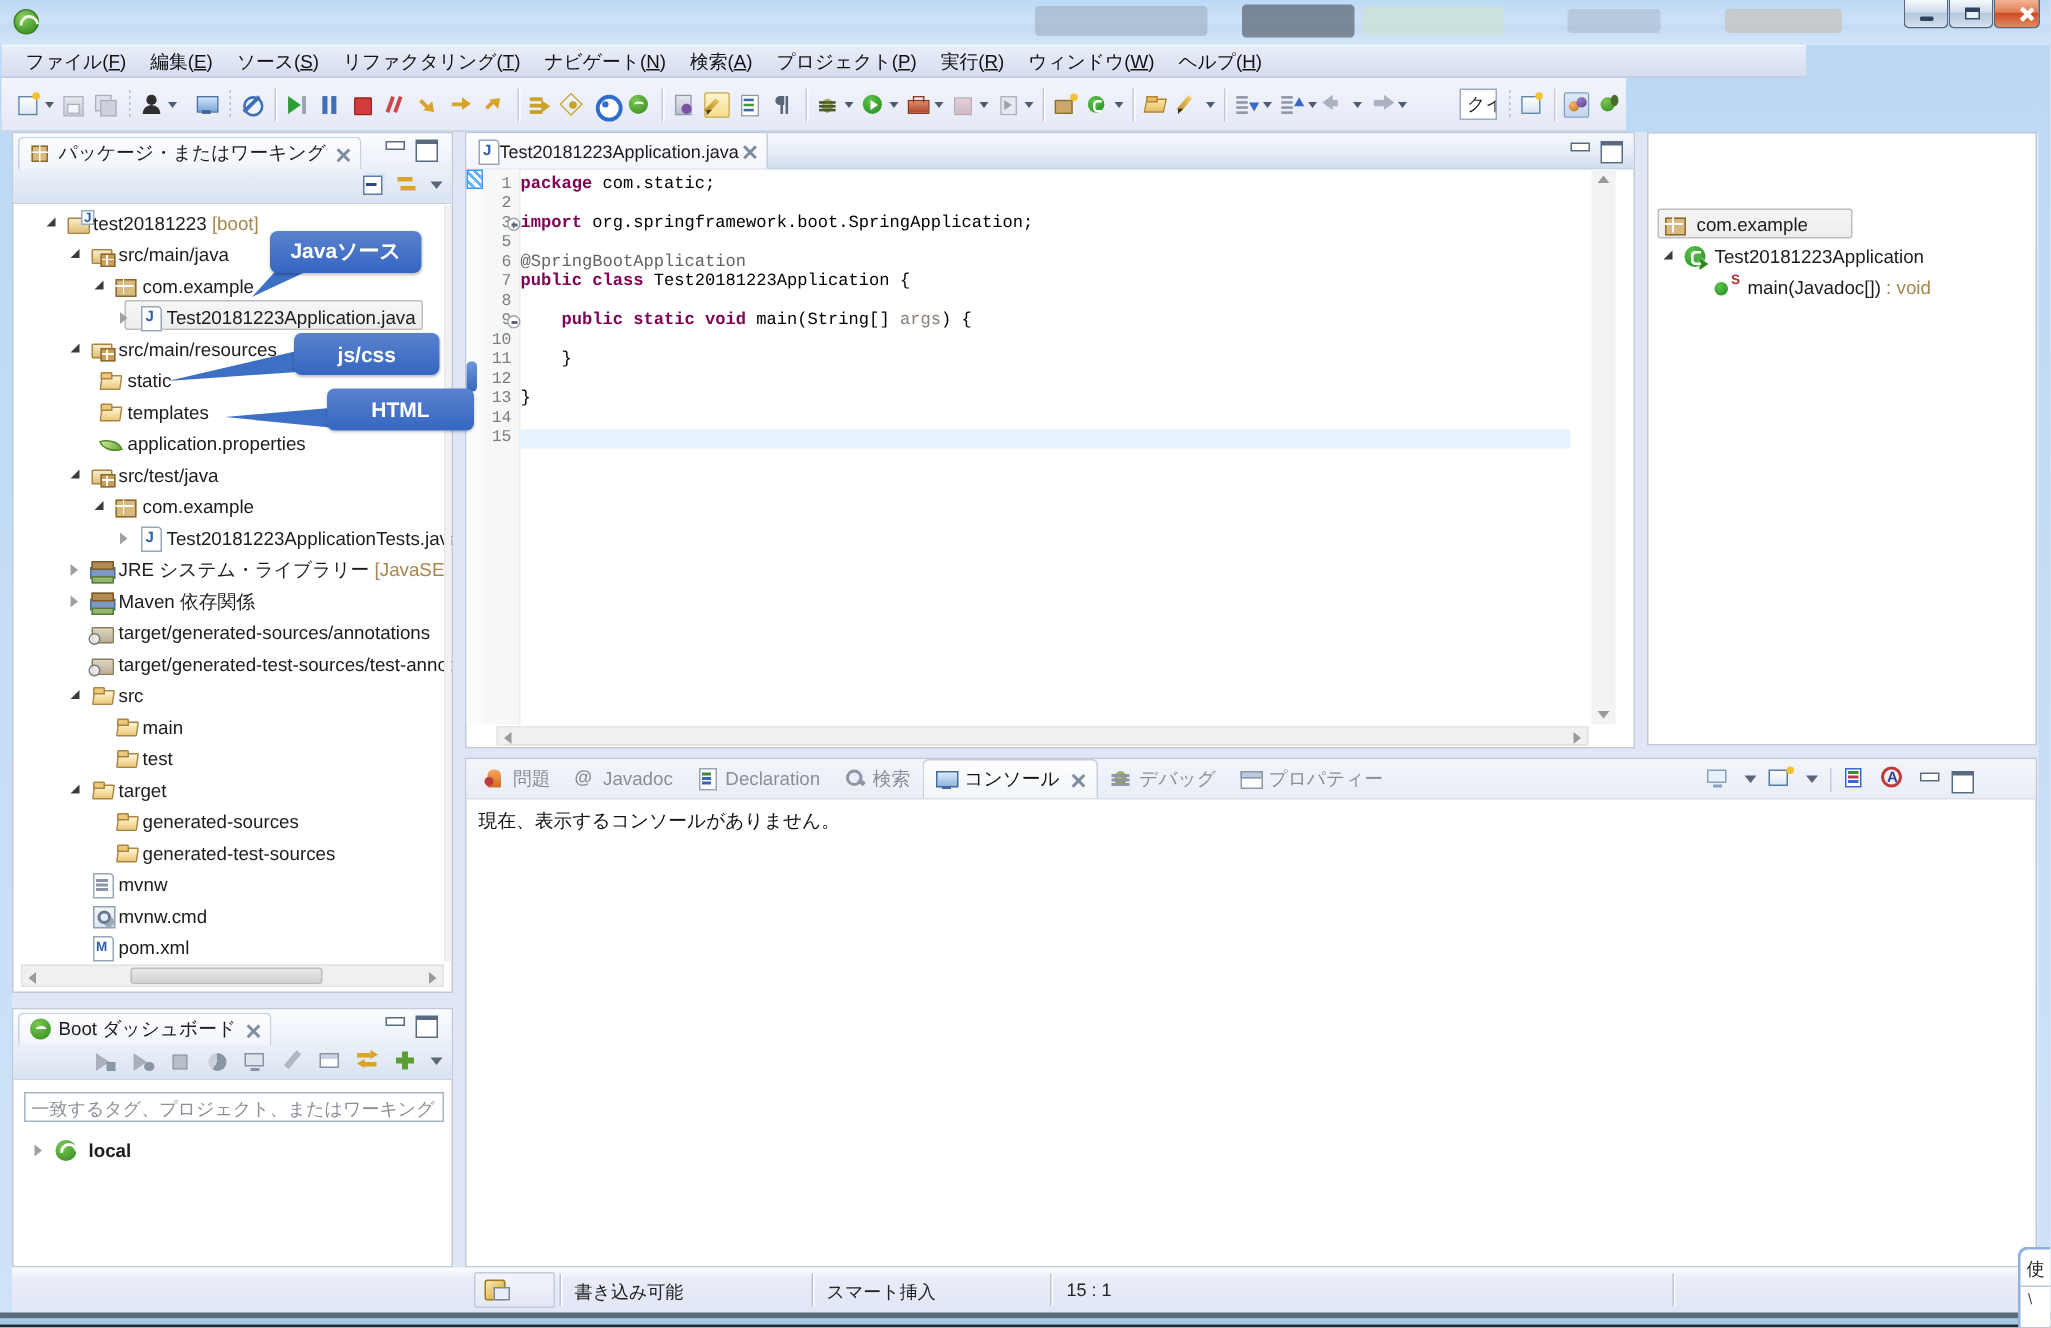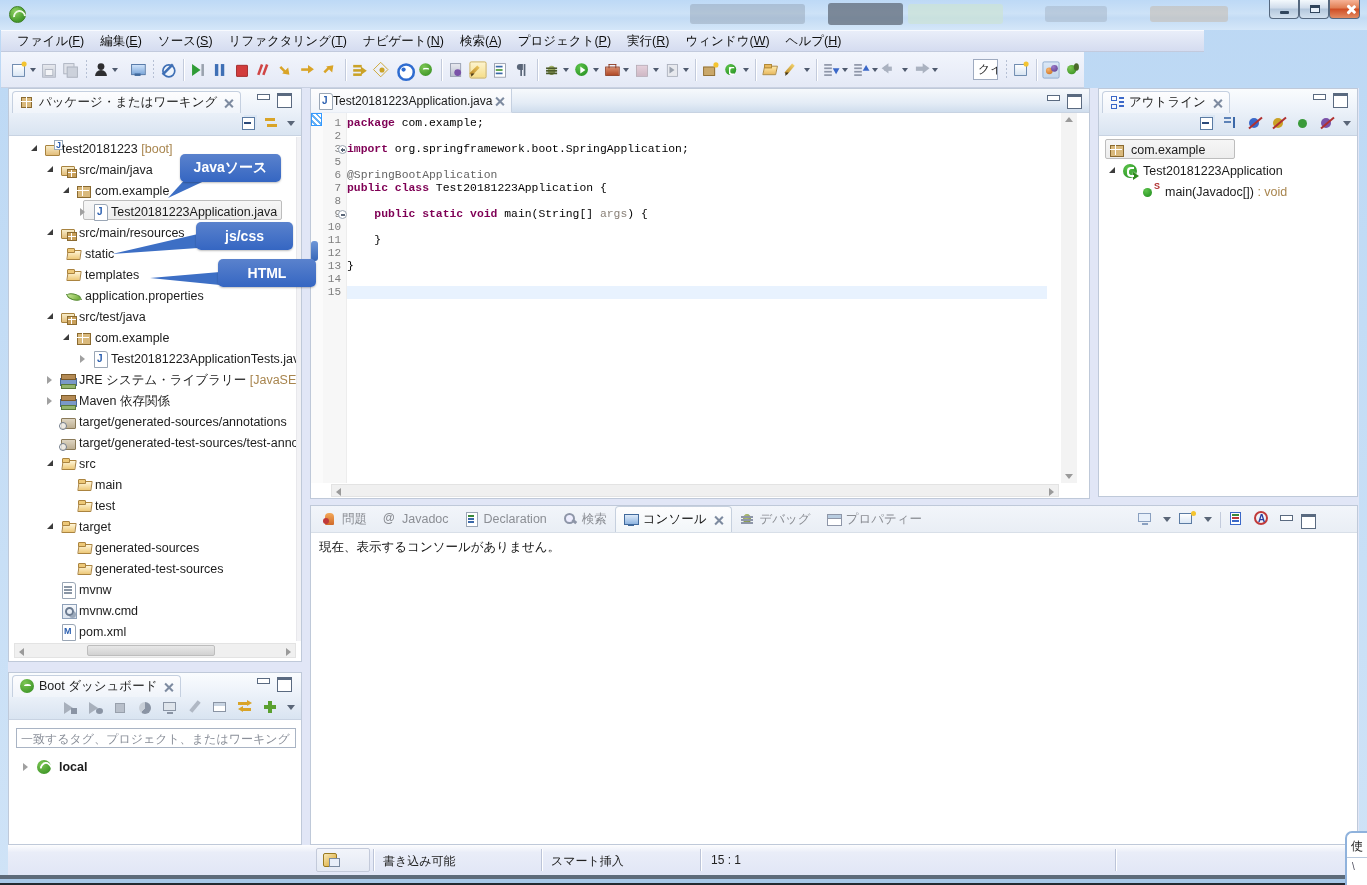--- a/index.html
+++ b/index.html
@@ -567,64 +567,40 @@
     <div class="gut" style="left:8px;top:132px">10</div>
     <div class="gut" style="left:8px;top:145px">11</div>
     <div class="gut" style="left:8px;top:158px">12</div>
     <div class="gut" style="left:8px;top:171px">13</div>
     <div class="gut" style="left:8px;top:184px">14</div>
     <div class="gut" style="left:8px;top:197px">15</div>
 
     <div class="foldicon plus" style="left:27px;top:56px"></div>
     <div class="foldicon" style="left:27px;top:121px"></div>
 
-    <div class="cl" style="left:36px;top:28px"><span class="kw">package</span><span> com.example;</span></div>
+    <div class="cl" style="left:36px;top:28px"><span class="kw">package</span><span> com.static;</span></div>
     <div class="cl" style="left:36px;top:54px"><span class="kw">import</span><span> org.springframework.boot.SpringApplication;</span></div>
     <div class="cl" style="left:36px;top:80px"><span class="an">@SpringBootApplication</span></div>
     <div class="cl" style="left:36px;top:93px"><span class="kw">public class</span><span> Test20181223Application {</span></div>
     <div class="cl" style="left:36px;top:119px"><span>    </span><span class="kw">public static void</span><span> main(String[] </span><span class="pm">args</span><span>) {</span></div>
     <div class="cl" style="left:36px;top:145px"><span>    }</span></div>
     <div class="cl" style="left:36px;top:171px"><span>}</span></div>
 
     <div style="position:absolute;right:12px;top:24px;width:16px;bottom:15px;background:#f3f3f3">
       <div class="sb-arrow" style="left:4px;top:4px;border-left:4px solid transparent;border-right:4px solid transparent;border-bottom:5px solid #9a9a9a"></div>
       <div class="sb-arrow" style="left:4px;bottom:4px;border-left:4px solid transparent;border-right:4px solid transparent;border-top:5px solid #9a9a9a"></div>
     </div>
 
     <div class="hsb" style="left:20px;right:30px;bottom:1px;height:13px">
       <div class="sb-arrow" style="left:4px;top:3px;border-top:4px solid transparent;border-bottom:4px solid transparent;border-right:5px solid #9a9a9a"></div>
       <div class="sb-arrow" style="right:4px;top:3px;border-top:4px solid transparent;border-bottom:4px solid transparent;border-left:5px solid #9a9a9a"></div>
     </div>
   </div>
 
   <div class="panel" style="left:1098px;top:88px;width:260px;height:409px">
-    <div class="phdr">
-      <div class="vtab">
-        <span style="position:relative;width:15px;height:15px;display:inline-block">
-          <span style="position:absolute;left:1px;top:1px;width:6px;height:5px;border:1.5px solid #3b68c8"></span>
-          <span style="position:absolute;left:9px;top:2px;width:5px;height:1.5px;background:#3b68c8;box-shadow:0 4px 0 #3b68c8,0 8px 0 #3b68c8"></span>
-          <span style="position:absolute;left:1px;top:9px;width:6px;height:5px;border:1.5px solid #3b68c8"></span>
-        </span>
-        <span class="lbl">アウトライン</span>
-        <span class="xicon"></span>
-      </div>
-      <div class="minmax" style="right:10px">
-        <div class="mm min"></div>
-        <div class="mm max"></div>
-      </div>
-      <div class="ptool" style="gap:7px">
-        <div class="pti i-collapse"></div>
-        <div class="pti i-sortaz"></div>
-        <div class="pti i-hidefield slashed"></div>
-        <div class="pti i-hidestat slashed"></div>
-        <div class="pti i-greendot"></div>
-        <div class="pti i-hideloc slashed"></div>
-        <div class="vmenu"></div>
-      </div>
-    </div>
     <div class="sel-gray" style="left:6px;top:50px;width:130px;height:20px"></div>
     <div class="trow" style="top:51px">
         <span class="ic16 ti-pkg" style="left:10px"></span>
         <span class="lbl" style="left:32px">com.example</span>
       </div>
     <div class="trow" style="top:72px">
         <span class="arr o" style="left:10px"></span>
         <span class="ic16 ti-class" style="left:24px">
           <span class="runover"></span>
         </span>

